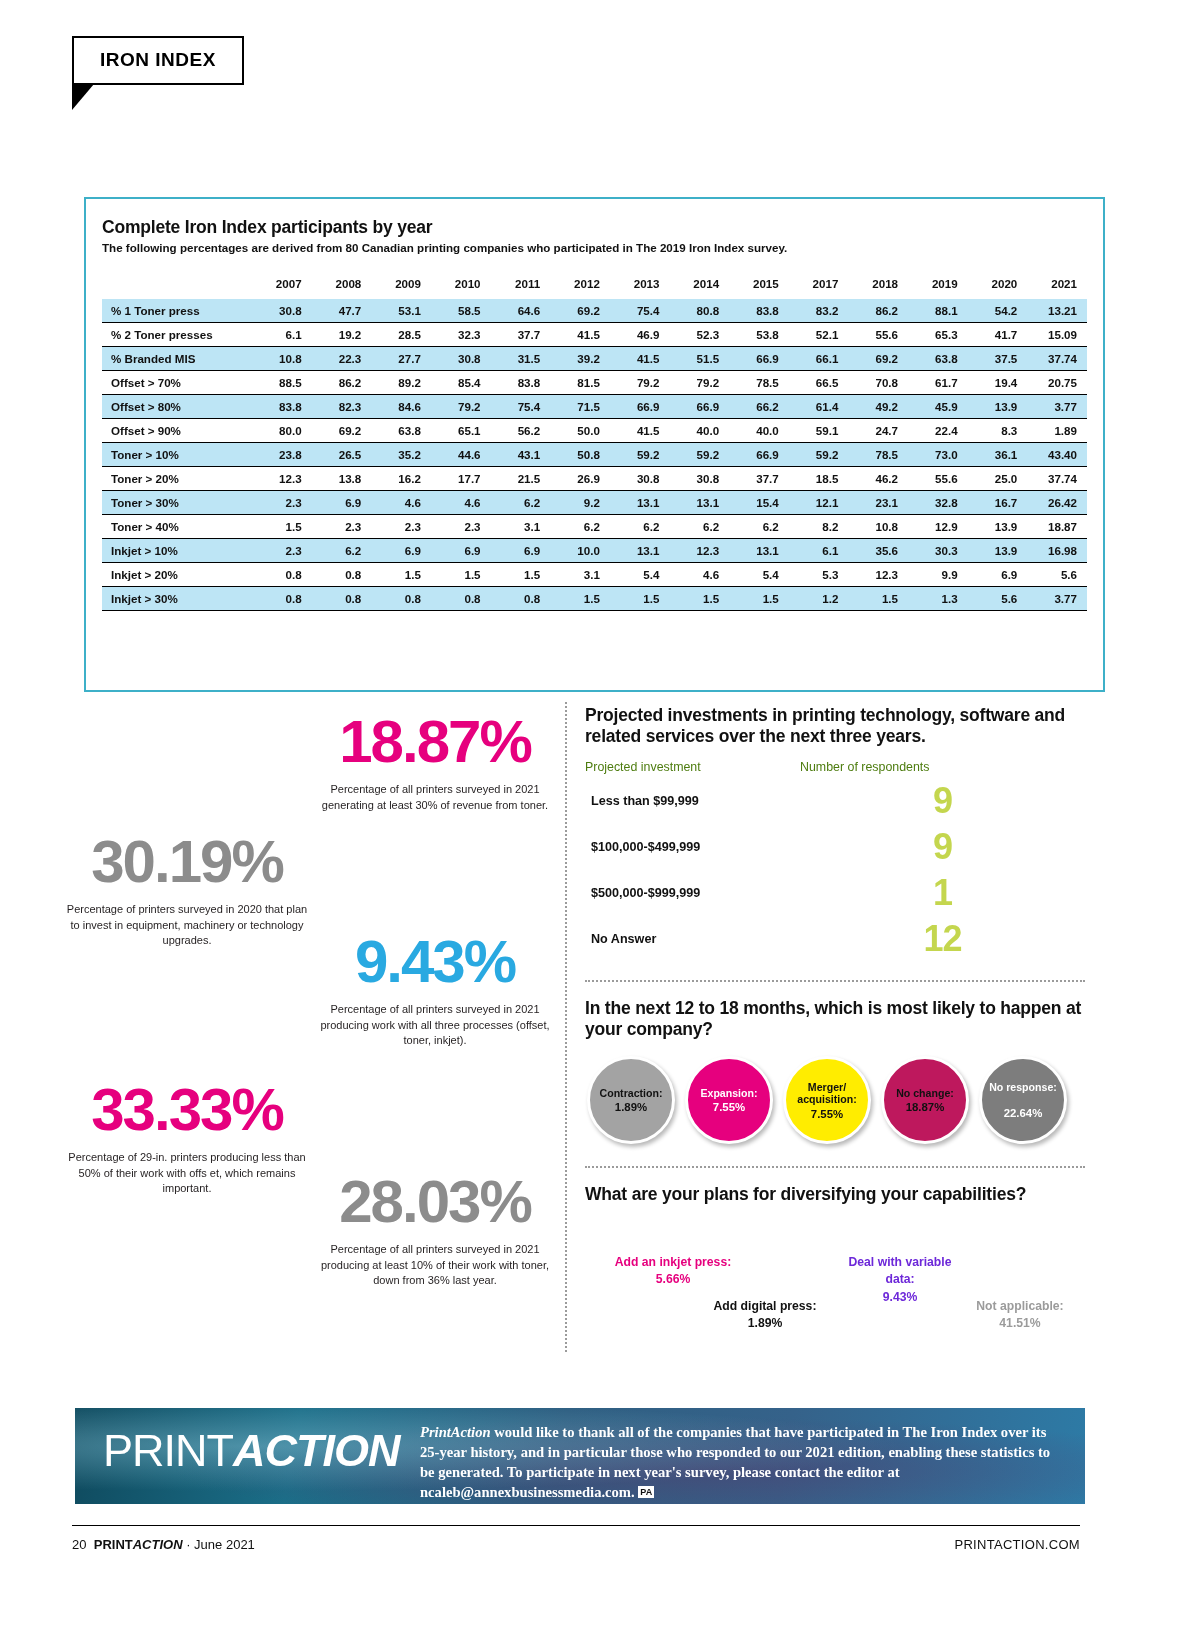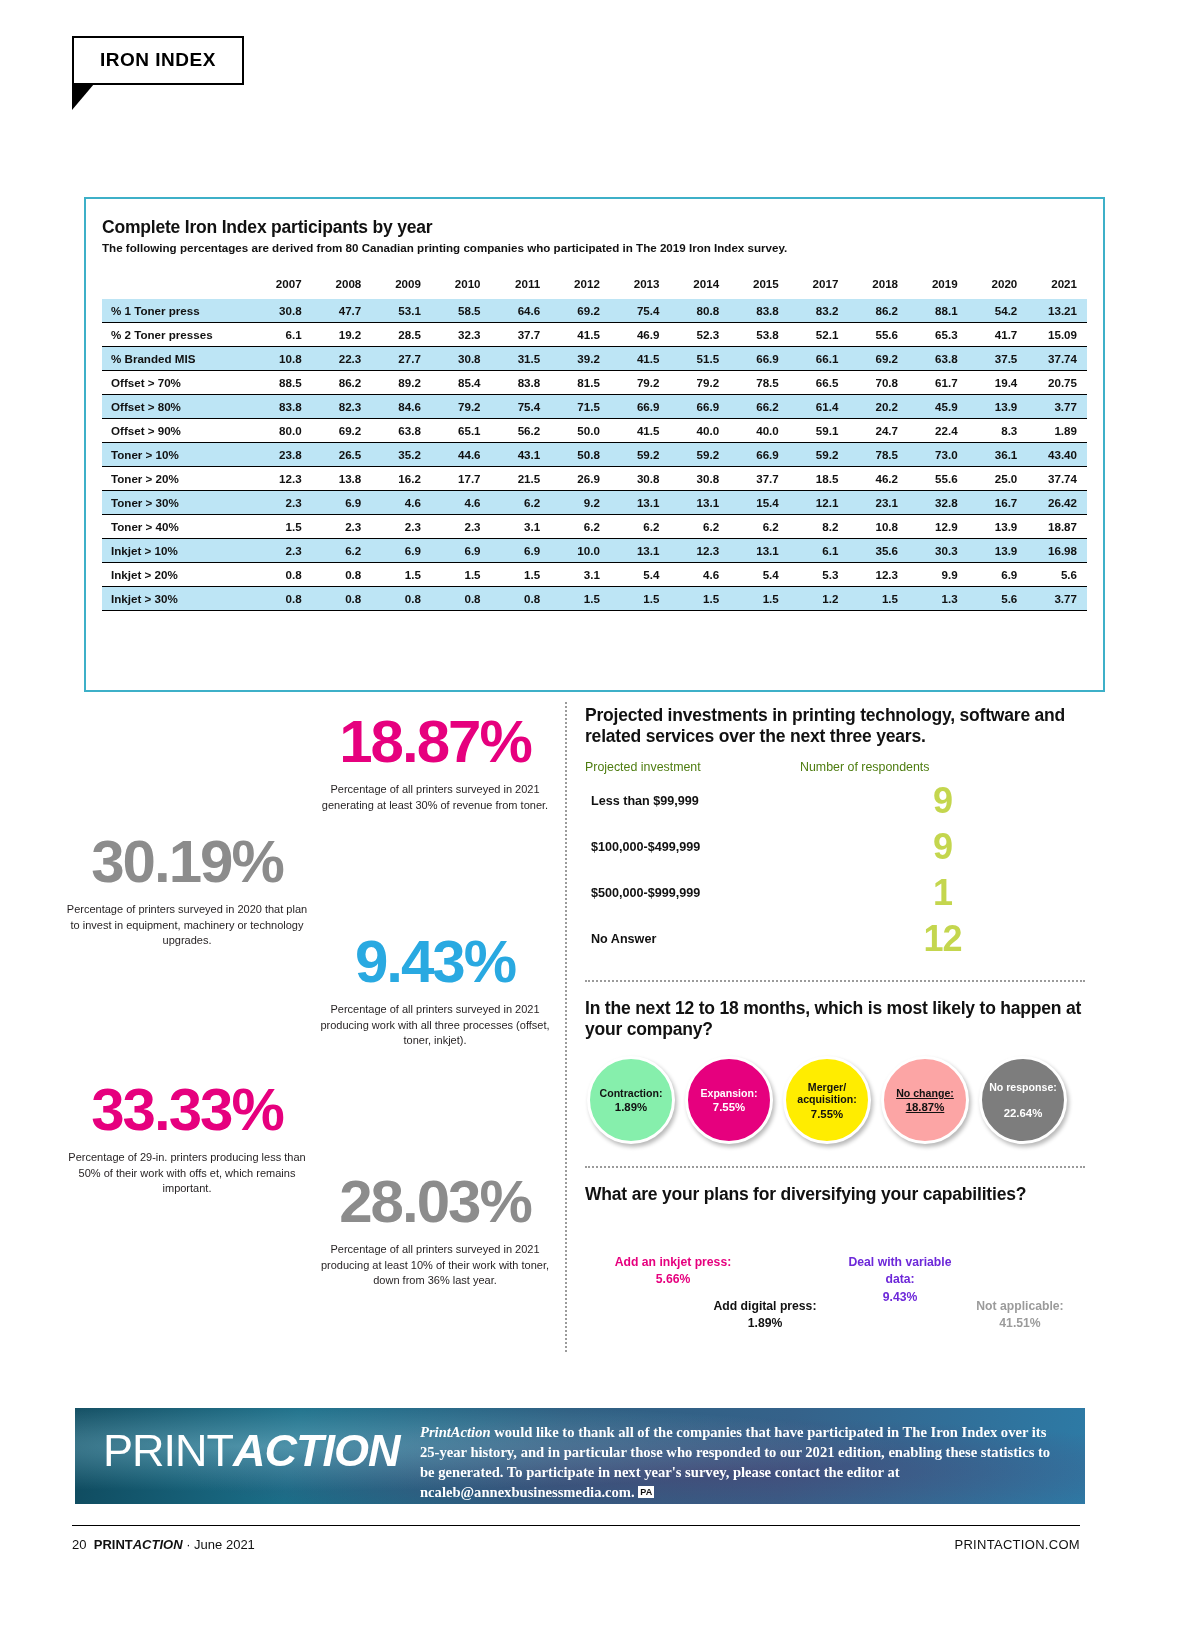--- a/index.html
+++ b/index.html
@@ -276,21 +276,21 @@
             <td>83.8</td>
             <td>82.3</td>
             <td>84.6</td>
             <td>79.2</td>
             <td>75.4</td>
             <td>71.5</td>
             <td>66.9</td>
             <td>66.9</td>
             <td>66.2</td>
             <td>61.4</td>
-            <td>20.2</td>
+            <td>49.2</td>
             <td>45.9</td>
             <td>13.9</td>
             <td>3.77</td>
           </tr>
           <tr>
             <td class="lbl">Offset &gt; 90%</td>
             <td>80.0</td>
             <td>69.2</td>
             <td>63.8</td>
             <td>65.1</td>
@@ -479,33 +479,33 @@
           <div class="label">No Answer</div>
           <div class="count" style="color: rgb(196, 214, 78);">12</div>
         </div>
       </div>
 
     <div class="sec-dotted"></div>
 
     <div class="sec-title" style="margin-top:16px;">In the next 12 to 18 months, which is most likely to happen at your company?</div>
 
     <div class="bubbles" id="bubbles">
-        <div class="bubble" style="background: #86efac; color: rgb(17, 17, 17);">
+        <div class="bubble" style="background: #a3a3a3; color: rgb(17, 17, 17);">
           <div class="t">Contraction:</div>
           <div class="v">1.89%</div>
         </div>
         <div class="bubble" style="background: rgb(230, 0, 126); color: rgb(255, 255, 255);">
           <div class="t">Expansion:</div>
           <div class="v">7.55%</div>
         </div>
         <div class="bubble" style="background: rgb(255, 237, 0); color: rgb(17, 17, 17);">
           <div class="t">Merger/ acquisition:</div>
           <div class="v">7.55%</div>
         </div>
-        <div class="bubble" style="background: #fca5a5; color: rgb(17, 17, 17); text-decoration: underline;">
+        <div class="bubble" style="background: #be185d; color: rgb(17, 17, 17);">
           <div class="t">No change:</div>
           <div class="v">18.87%</div>
         </div>
         <div class="bubble" style="background: rgb(125, 125, 125); color: rgb(255, 255, 255); gap: 12px;">
           <div class="t">No response:</div>
           <div class="v">22.64%</div>
         </div>
       </div>
 
     <div class="sec-dotted" style="margin-top:22px;"></div>

